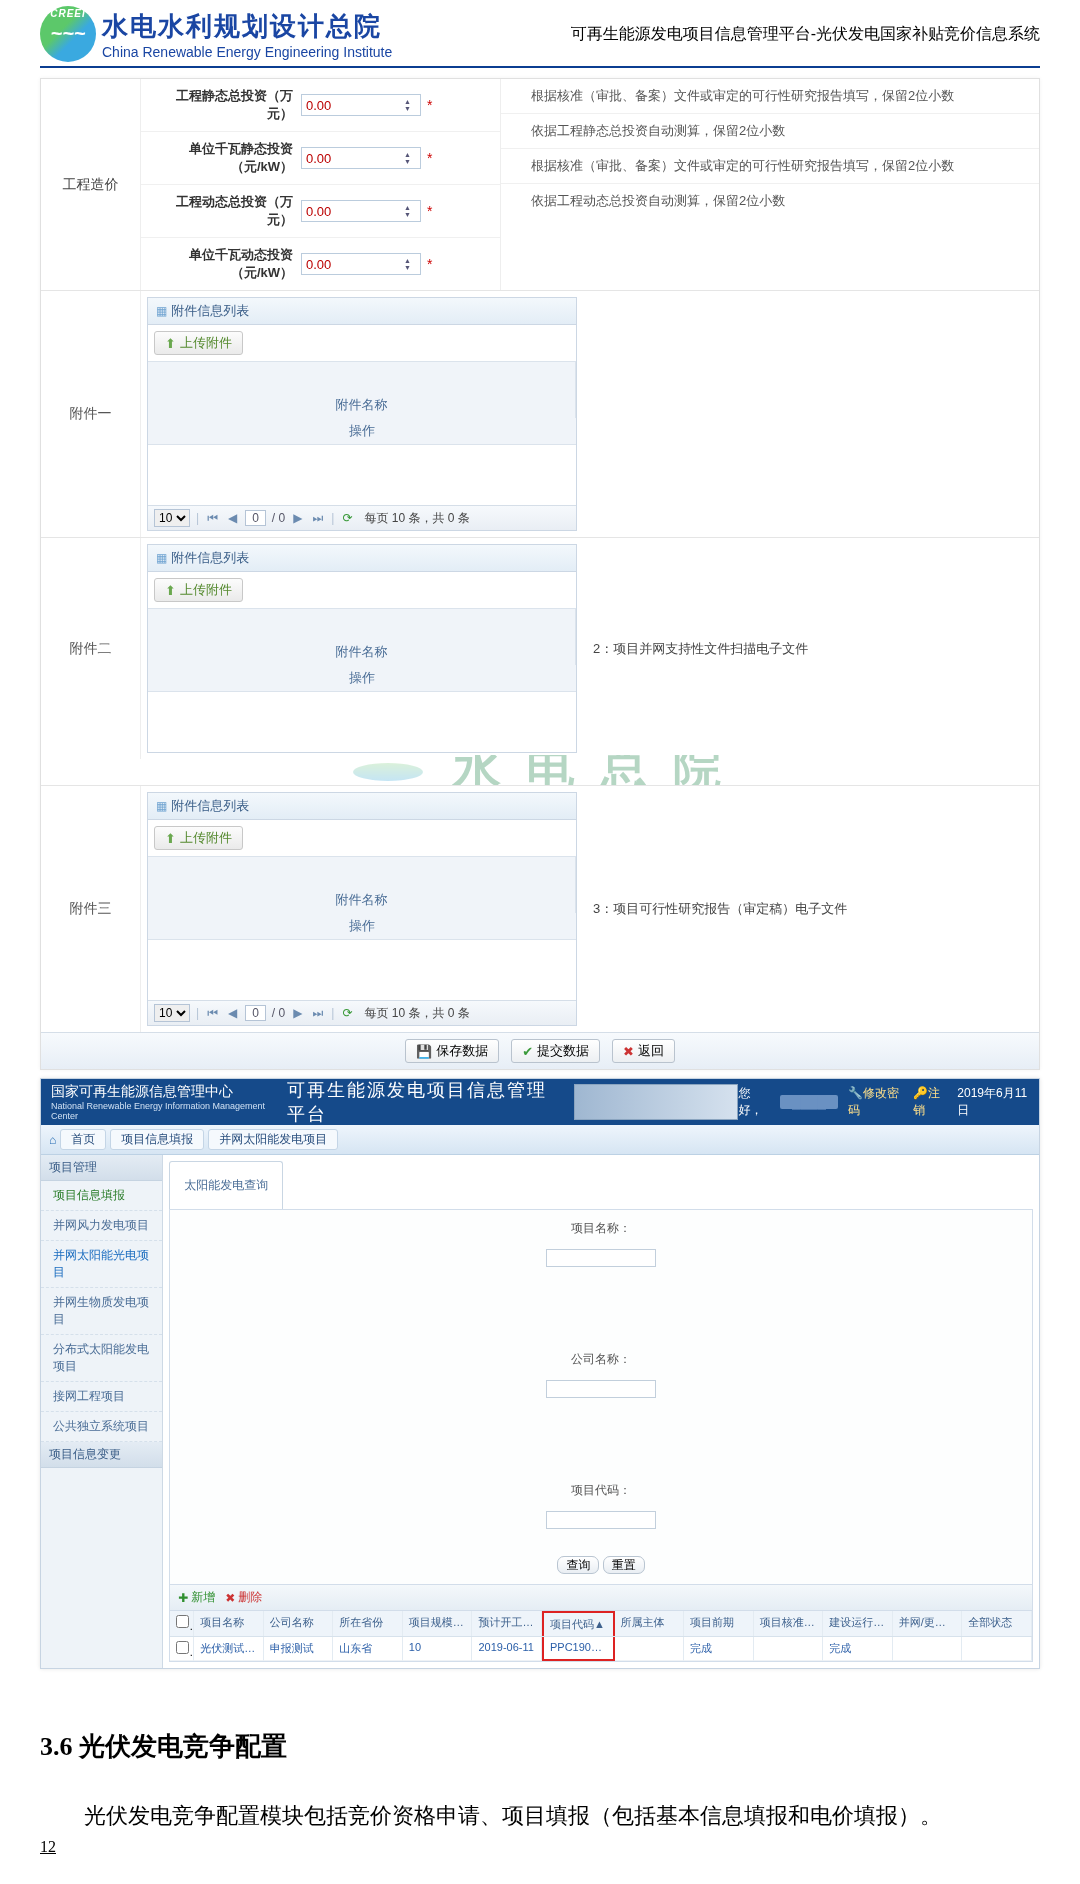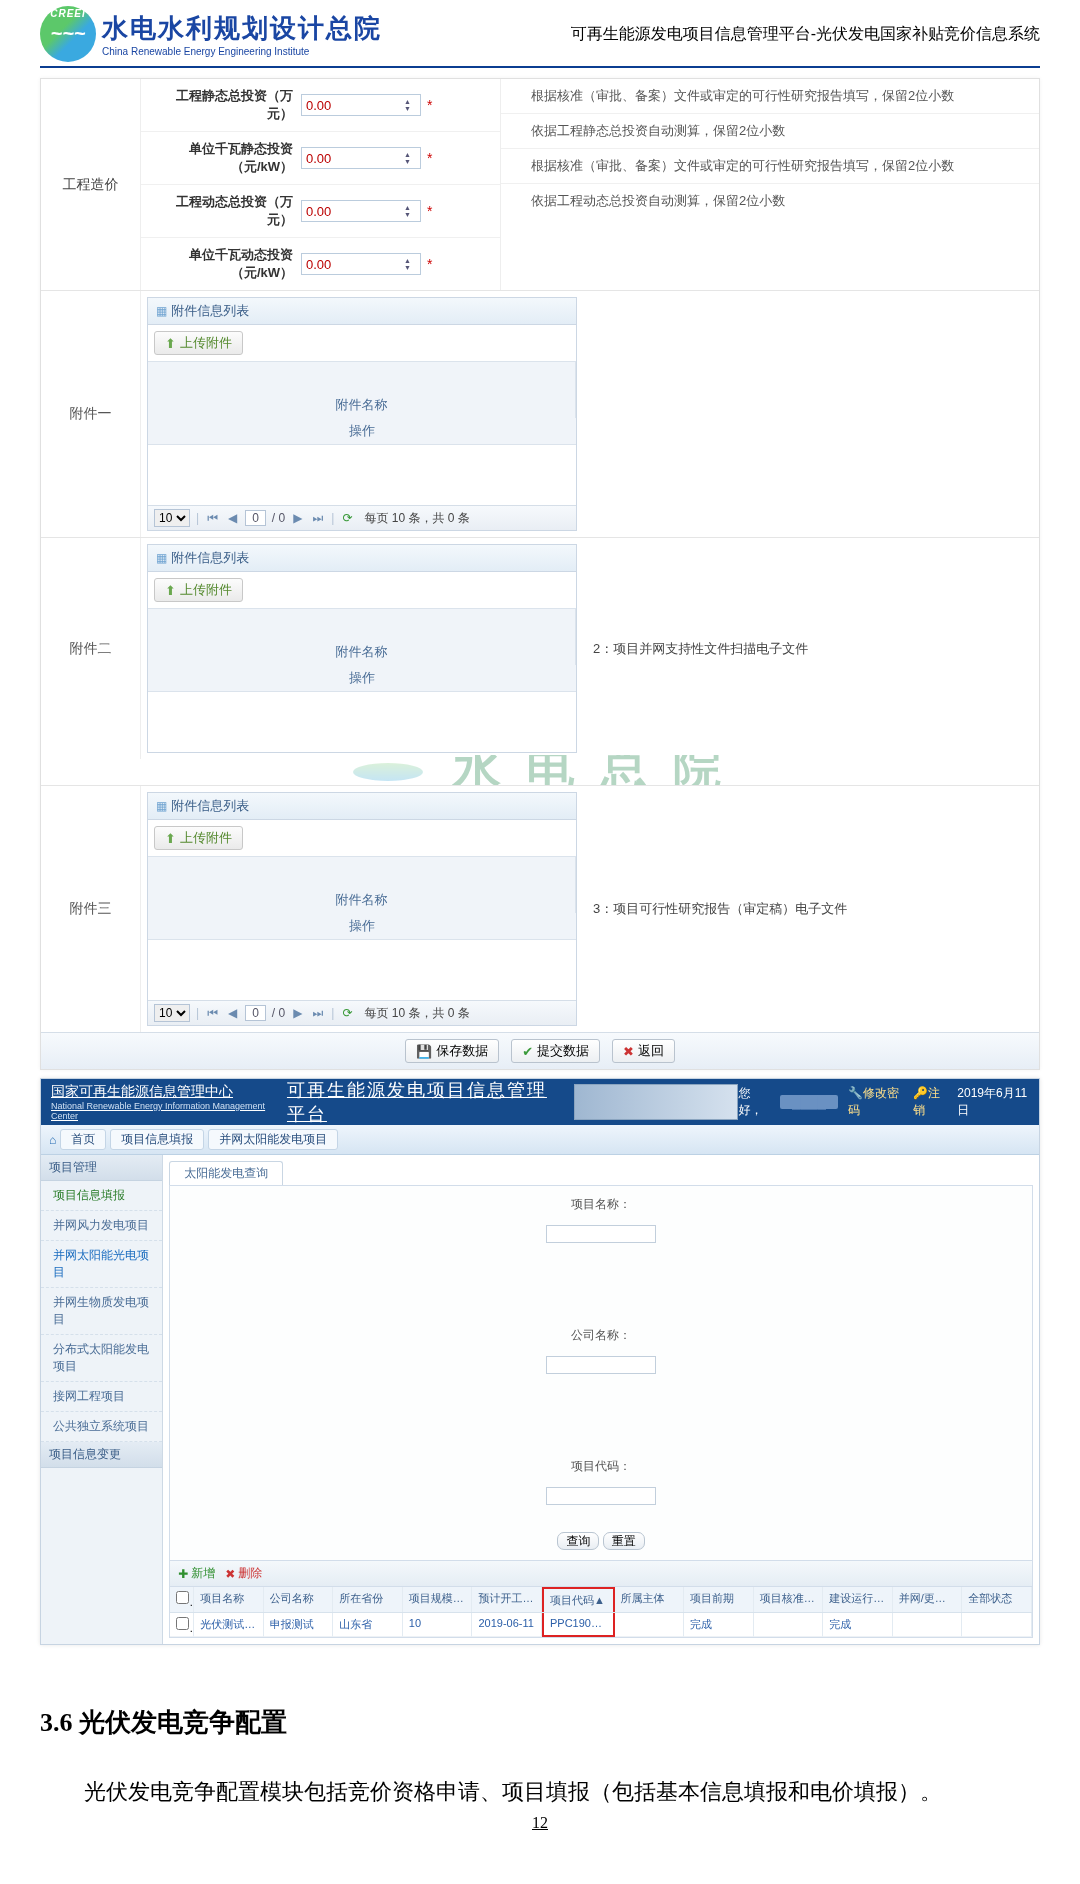--- a/index.html
+++ b/index.html
@@ -32,21 +32,21 @@
     position:relative;
     font-style:italic;
   }
   .logo-circle::after{
     content:"~~~";
     position:absolute; color:#fff; font-size:20px; top:16px;
   }
   .creei { position:absolute; font-size:10px; letter-spacing:1px; top:2px; }
   .org-name { color:#1a46a3; }
   .org-name .cn { font-size:26px; font-weight:bold; letter-spacing:2px; }
-  .org-name .en { font-size:10px; color:#1a46a3; }
+  .org-name .en { font-size:14px; color:#1a46a3; }
   .doc-title-right { font-size:16px; color:#000; }
 
   
   .ui-box { border:1px solid #e0e0e0; background:#fff; box-shadow:0 0 4px rgba(0,0,0,.05); margin-bottom:8px; }
   .row-side-label {
     width: 100px;
     display:flex; align-items:center; justify-content:center;
     color:#444; font-size:14px;
     border-right:1px solid #eee;
     align-self:stretch;
@@ -142,21 +142,21 @@
     line-height:1.8;
   }
 
   
   .platform { border:1px solid #c7d4e2; box-shadow:0 0 4px rgba(0,0,0,.1); font-size:12px; }
   .pf-header {
     background:#154a8a; color:#fff;
     display:flex; align-items:center; justify-content:space-between;
     padding:0 10px; height:46px;
   }
-  .pf-left { display:flex; align-items:center; gap:14px;text-decoration:underline; }
+  .pf-left { display:flex; align-items:center; gap:14px; }
   .pf-left .pf-name{ font-size:14px; }
   .pf-left .pf-sub { font-size:9px; color:#cfe0f3; }
   .pf-title-cn { font-size:18px; letter-spacing:2px; color:#fff; font-family:"KaiTi","STKaiti",serif; }
   .pf-banner{
     width:180px;height:36px;
     background:linear-gradient(90deg,#9fb7d1,#d5e1ee);
     position:relative; border:1px solid #8aa4bf;
   }
   .pf-user { display:flex; align-items:center; gap:10px; font-size:12px;}
   .pf-user .blur{ background:#6a91c2; color:#6a91c2; border-radius:2px; padding:0 12px; }
@@ -183,21 +183,21 @@
   .side-item{
     padding:6px 12px; color:#4a6d96; font-size:12px;
     border-bottom:1px dashed #d5e0eb; cursor:pointer;
   }
   .side-item.active{ color:#2a7d2a; }
   .side-item.link{ color:#1a6cbf; }
   .pf-main{ flex:1; padding:6px; }
   .pf-tab{
     display:inline-block; background:#fff;
     border:1px solid #c9d6e3; border-bottom:none;
-    padding:3px 14px; font-size:12px; color:#4a6d96;
+    padding:15px 14px; font-size:12px; color:#4a6d96;
     border-radius:3px 3px 0 0;
   }
   .pf-search{
     border:1px solid #d2ddea; background:#fdfefe;
     padding:10px; display:flex; align-items:center; gap:12px;
     flex-wrap:wrap;
     flex-direction:column;
   }
   .pf-search label{ color:#555; font-size:12px;}
   .pf-search input{
@@ -234,21 +234,21 @@
     font-family:"SimSun","宋体",serif;
     font-size:26px; font-weight:bold;
     margin:60px 0 30px 0;
   }
   .body-text{
     font-family:"SimSun","宋体",serif;
     font-size:22px; line-height:2;
     text-indent:2em;
   }
   .page-number{
-    text-align:center; font-size:16px; font-family:"SimSun";text-decoration:underline;
+    font-size:16px; font-family:"SimSun";text-decoration:underline;
   }
 </style>
 </head>
 <body>
 
 <div class="page">
 
   <div class="doc-header">
     <div class="logo-block">
       <div class="logo-circle">

